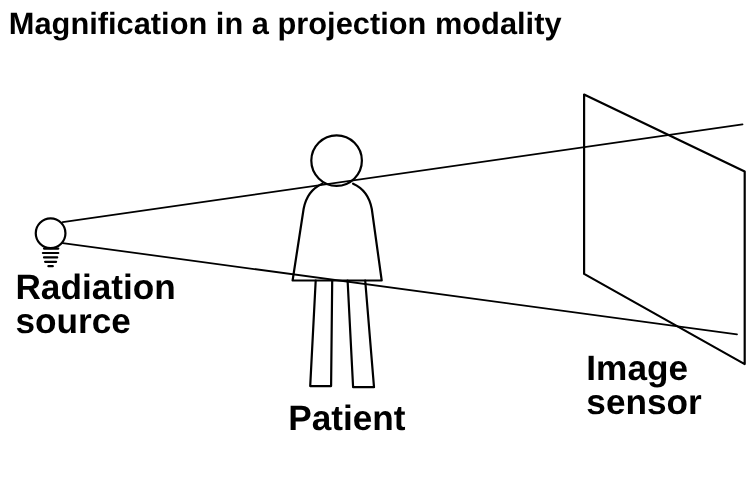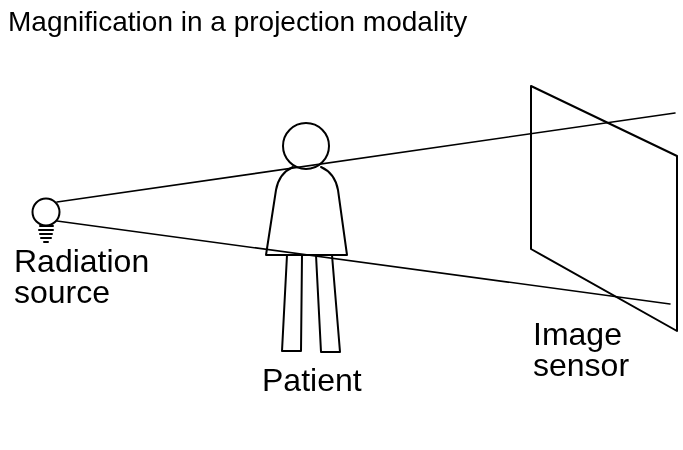--- a/index.html
+++ b/index.html
@@ -3,20 +3,21 @@
 <meta charset="utf-8">
 <style>
   html, body { margin: 0; padding: 0; background: #ffffff; }
   .canvas {
     position: relative;
     width: 683px;
     height: 450px;
     background: #ffffff;
     overflow: hidden;
     font-family: "Liberation Sans", sans-serif;
+    font-weight: bold;
   }
   svg { display: block; }
   text {
     font-family: "Liberation Sans", sans-serif;
     user-select: none;
   }
   .title-text { font-size: 28px; }
   .label-text { font-size: 32px; }
   .shapes {
     fill: none;

